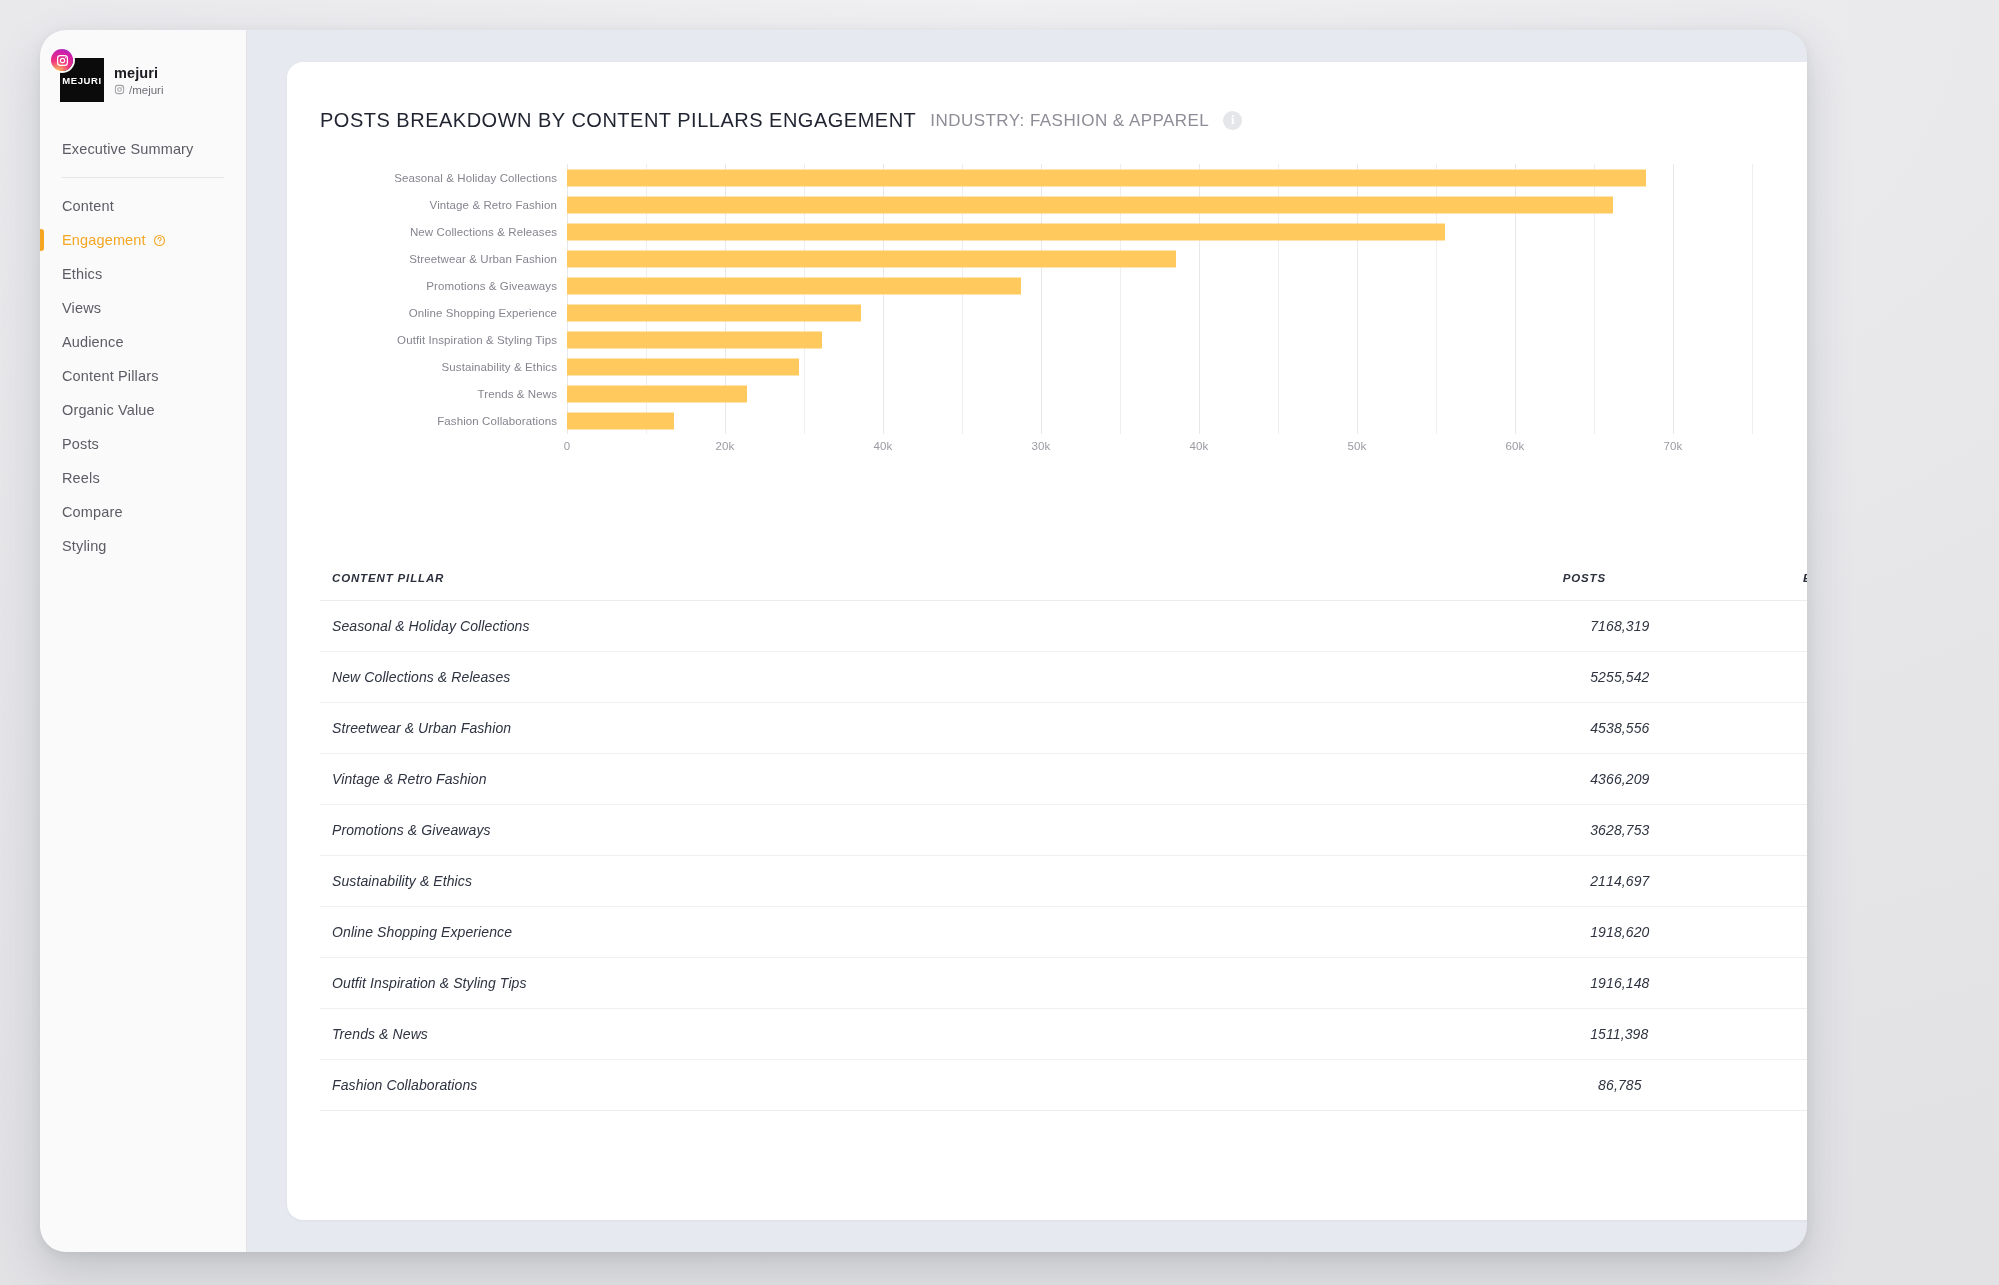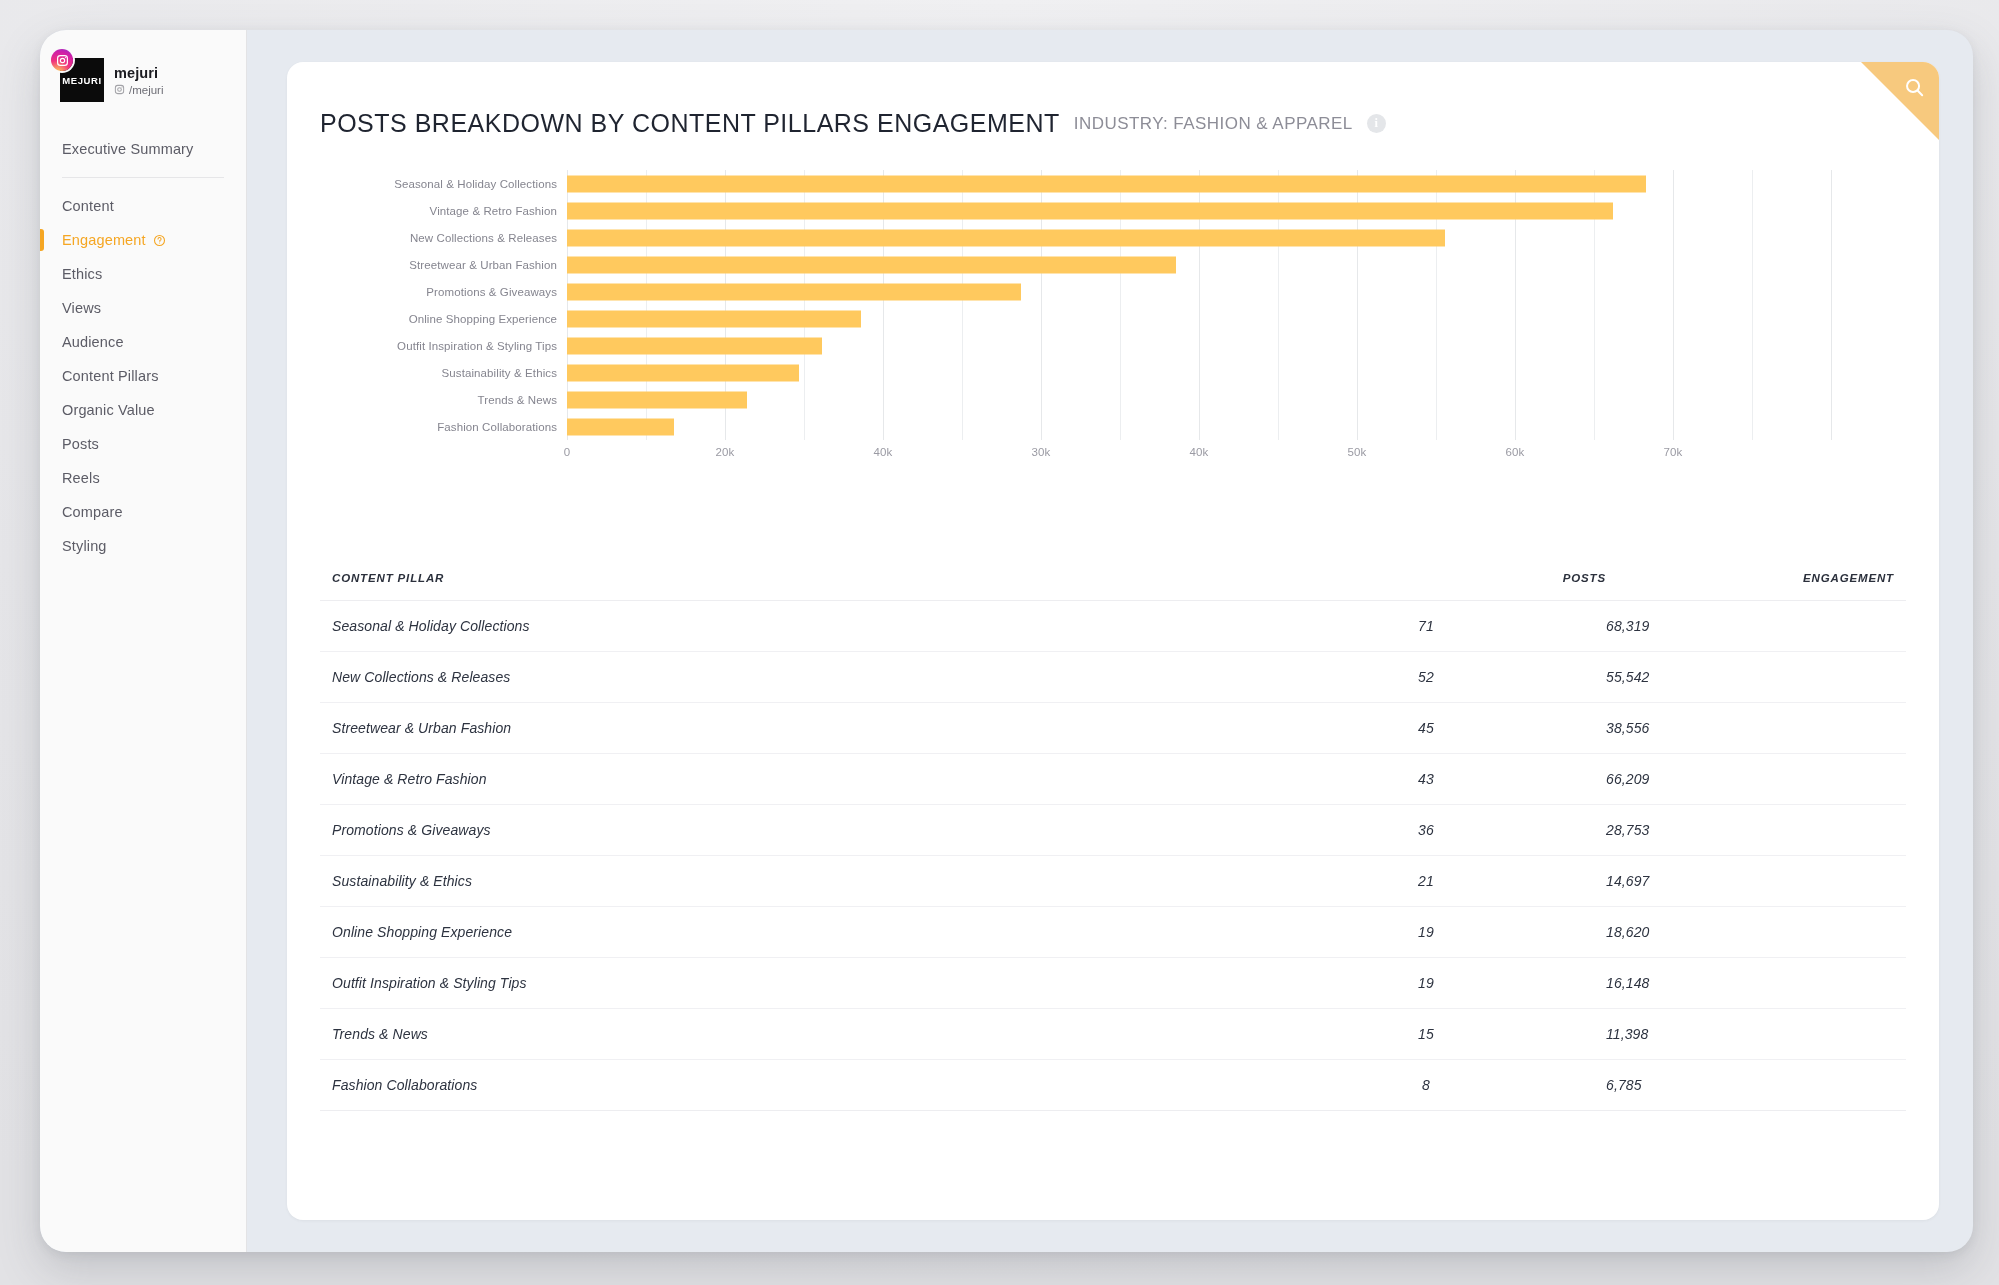--- a/index.html
+++ b/index.html
@@ -19,21 +19,21 @@
     inset: 0;
     background:
       radial-gradient(120% 100% at 50% 0%, #f0f0f2 0%, #e6e6e9 60%, #e2e2e5 100%);
   }
 
   
   #app-window {
     position: absolute;
     left: 40px;
     top: 30px;
-    width: 1933px;
+    width: 1767px;
     height: 1222px;
     background: #e6eaf0;
     border-radius: 26px;
     box-shadow: 0 18px 44px rgba(80,85,95,.22), 0 3px 10px rgba(80,85,95,.10);
     overflow: hidden;
     padding-left: 28px;
   }
 
   
   #sidebar {
@@ -148,21 +148,21 @@
   }
 
   
   #card-header {
     display: flex;
     align-items: center;
     gap: 14px;
     padding: 47px 0 0 33px;
   }
   #page-title {
-    font-size: 25px;
+    font-size: 20px;
     font-weight: 400;
     letter-spacing: .5px;
     color: #1f2430;
   }
   #industry-label {
     font-size: 17px;
     color: #8d8d97;
     letter-spacing: .45px;
   }
   #info-badge {
@@ -288,21 +288,21 @@
 
   tbody td {
     font-size: 14px;
     color: #2d3340;
     padding: 17px 0 17px 0;
     border-bottom: 1px solid #f0f0f3;
     letter-spacing: .1px;
   }
   tbody tr:last-child td { border-bottom: 1px solid #ededf0; }
   tbody td.col-pillar { text-align: left; padding-left: 12px; }
-  tbody td.col-posts  { text-align: center; }
+  tbody td.col-posts  { text-align: right; }
   tbody td.col-engagement { padding-right: 12px; }
 </style>
 </head>
 <body>
 
 <div id="backdrop"></div>
 
 <div id="app-window">
 
   <aside id="sidebar">

